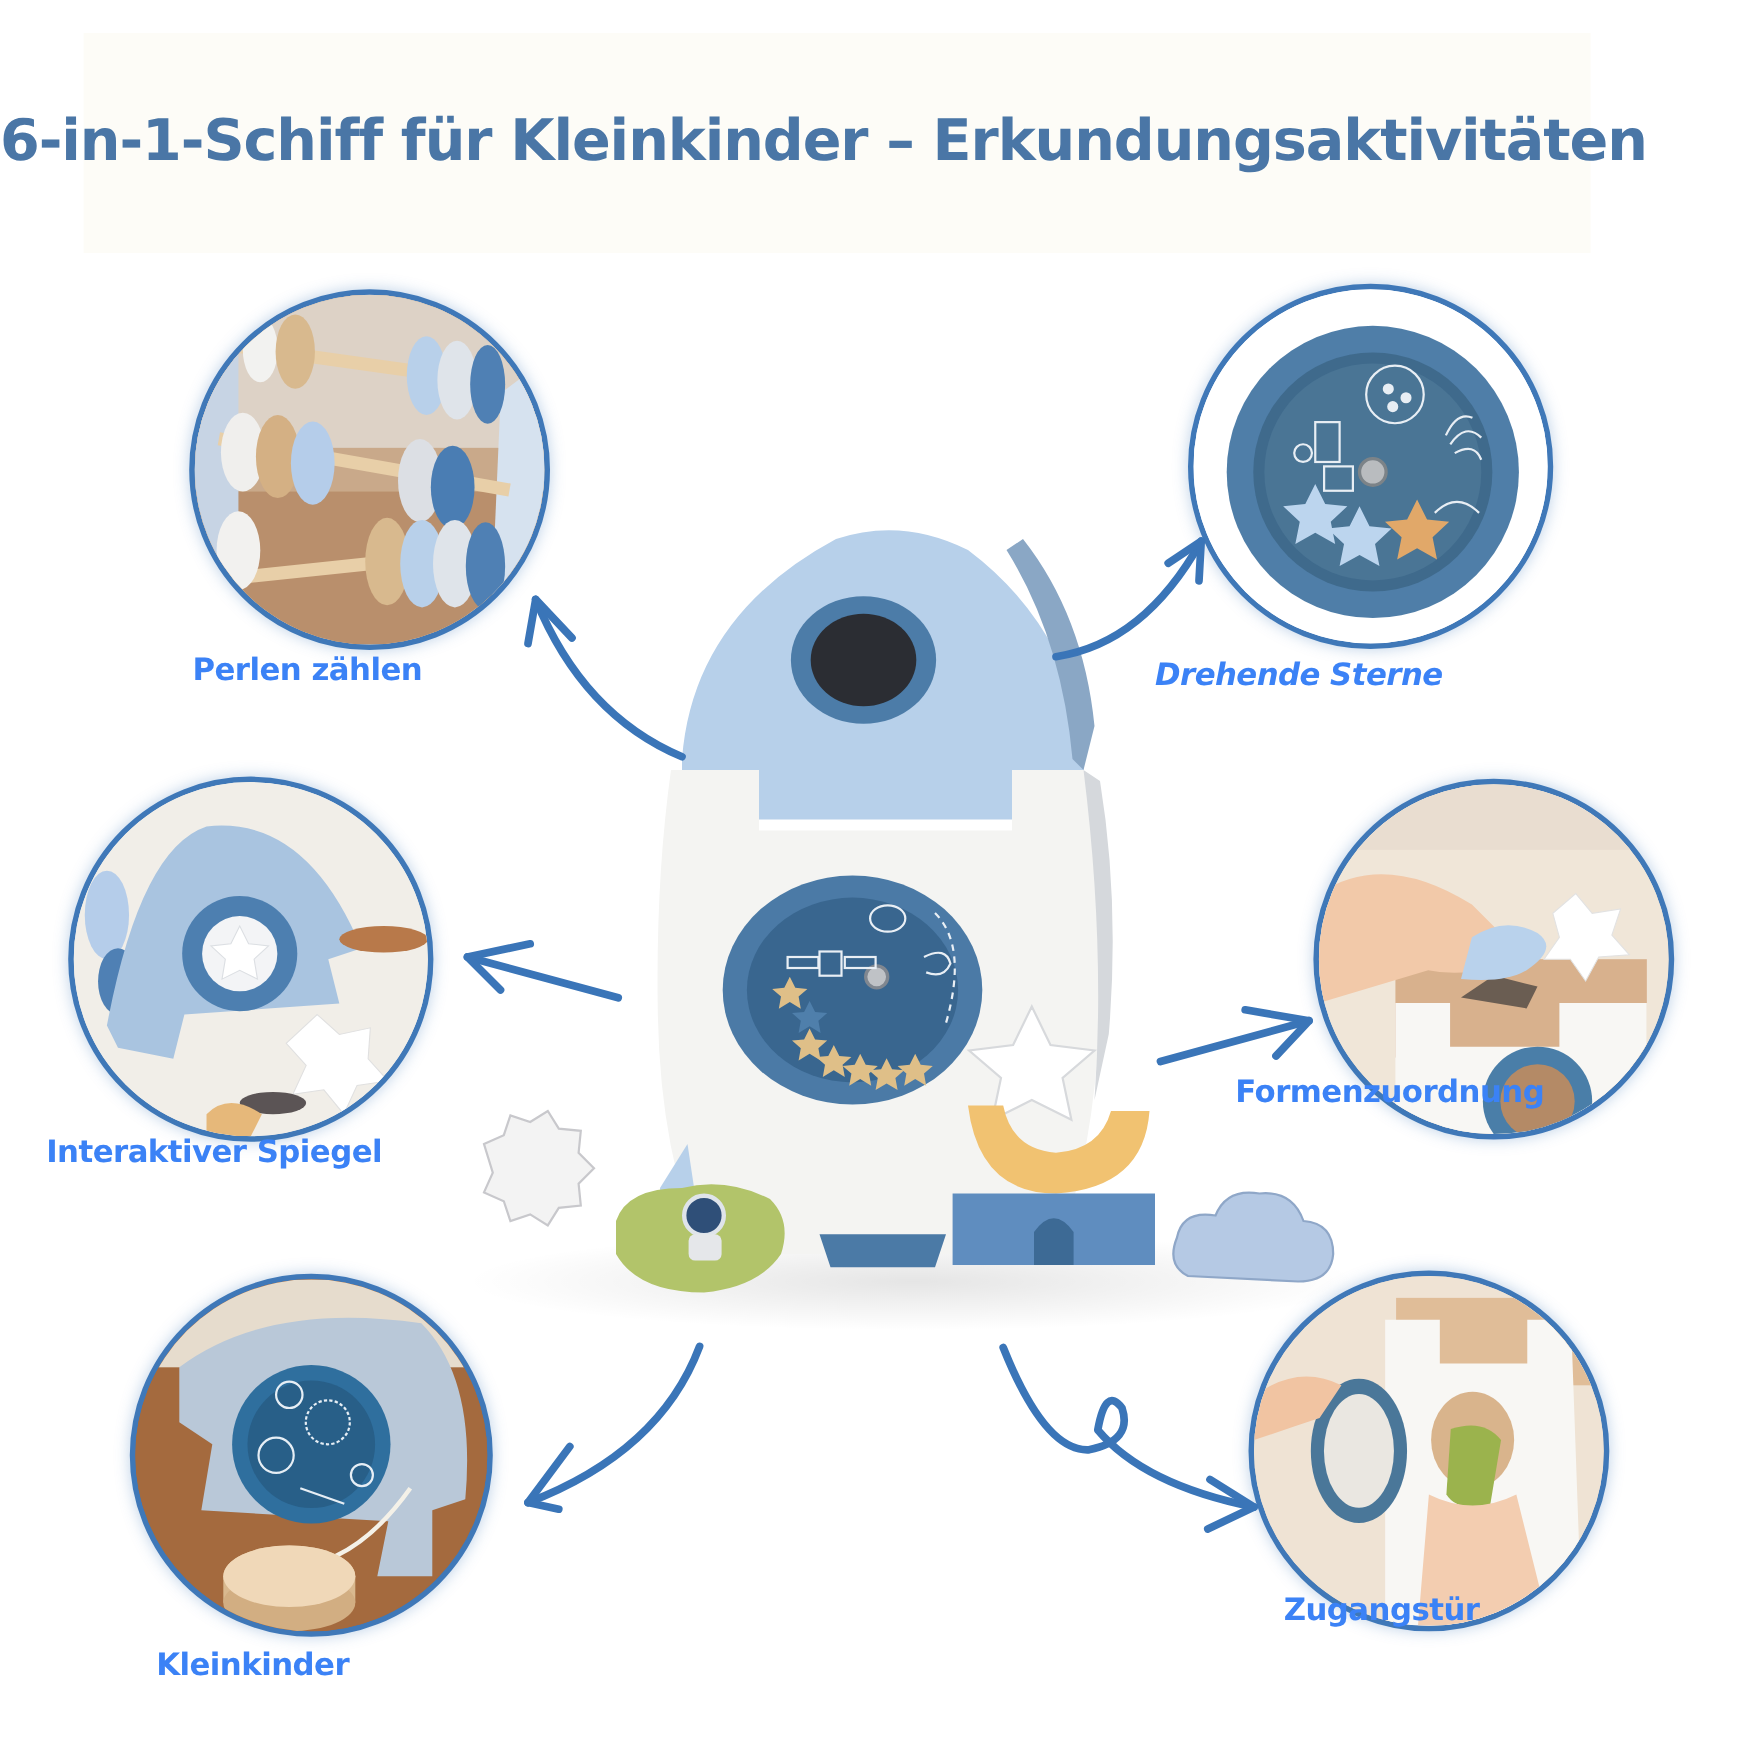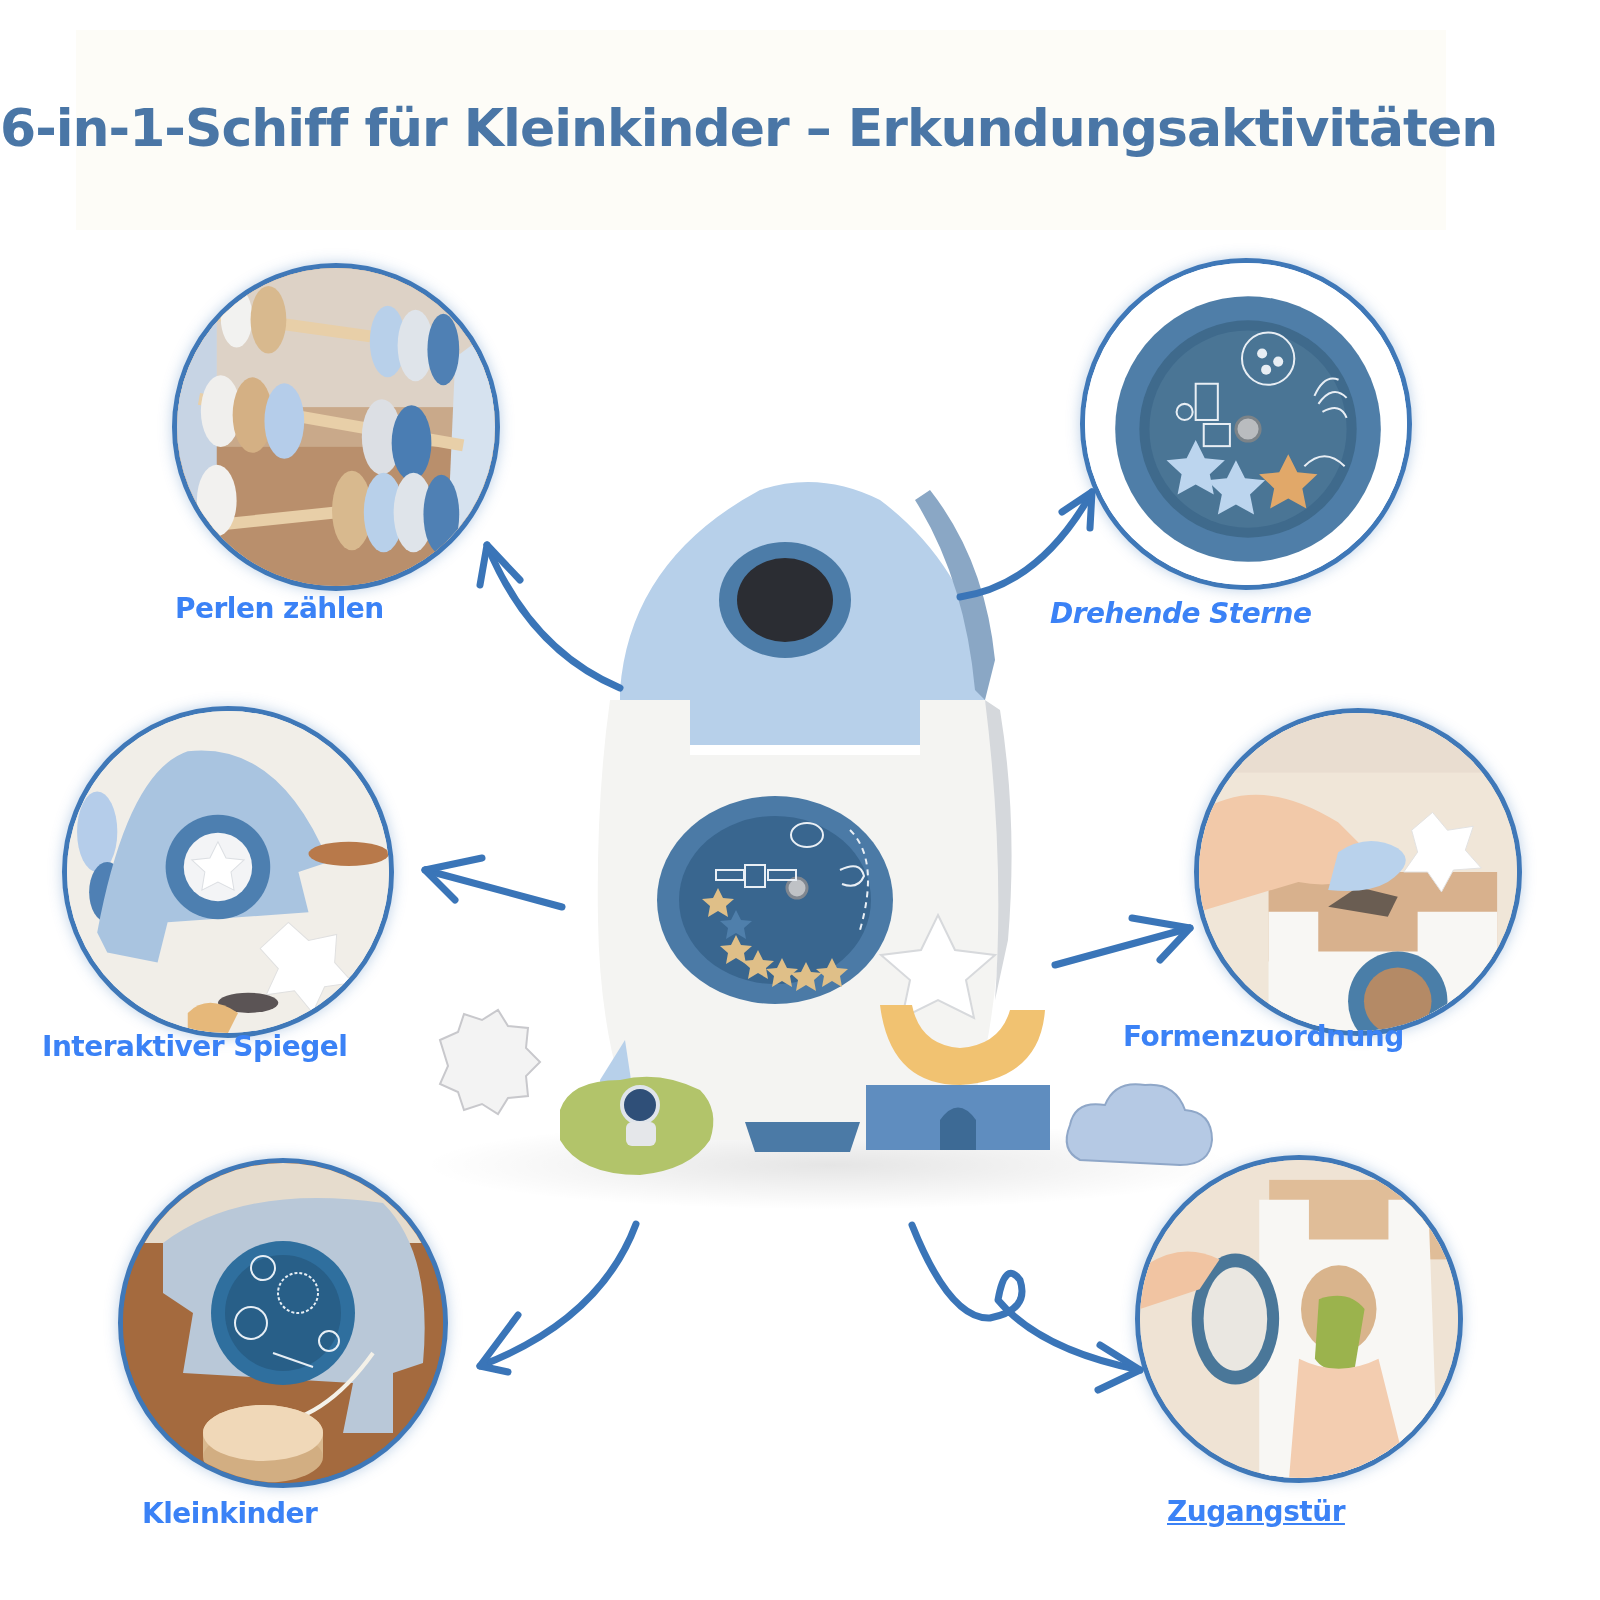--- a/index.html
+++ b/index.html
@@ -102,21 +102,21 @@
     <rect x="70" y="160" width="230" height="90" fill="#d8b18d"></rect>
     <path d="M70 200 L120 200 L120 240 L220 240 L220 200 L300 200 L300 320 L70 320 Z" fill="#f8f7f4"></path>
     <circle cx="200" cy="290" r="50" fill="#4a7ea8"></circle>
     <circle cx="200" cy="290" r="34" fill="#b48a66"></circle>
     <path d="M130 195 l30 -20 l40 10 l-10 20 Z" fill="#6a5d52"></path>
     <path d="M0 100 Q60 60 140 110 L180 150 Q150 180 100 170 L0 200 Z" fill="#f2c9a9"></path>
     <path d="M140 140 q30 -20 60 -4 q20 14 -10 34 q-20 12 -60 8 Z" fill="#b9d2ec"></path>
     <polygon points="235,100 250,118 276,114 268,138 284,156 256,158 244,180 230,160 206,160 220,140 214,118" fill="#ffffff" stroke="#e2e2e2"></polygon>
   </svg>
 </div>
-<div class="label" style="left:1123px;top:1020px;">Formenzuordnung</div>
+<div class="label" style="left:1123px;top:976px;">Formenzuordnung</div>
 
 <div class="circle" style="left:118px;top:1158px;width:320px;height:320px;background:#a86a3c;">
   <svg viewBox="0 0 320 320">
     <rect width="320" height="320" fill="#a46a3e"></rect>
     <rect width="320" height="80" fill="#e6dccd"></rect>
     <path d="M40 80 Q120 20 260 40 Q310 90 300 200 L270 210 L270 270 L220 270 L230 220 L60 210 L70 150 L40 130 Z" fill="#b9c8d8"></path>
     <circle cx="160" cy="150" r="72" fill="#2f6f9e"></circle>
     <circle cx="160" cy="150" r="58" fill="#285f88"></circle>
     <circle cx="140" cy="105" r="12" fill="none" stroke="#e6eef5" stroke-width="2"></circle>
     <circle cx="175" cy="130" r="20" fill="none" stroke="#e6eef5" stroke-width="2" stroke-dasharray="3 2"></circle>
@@ -139,21 +139,21 @@
     <rect x="130" y="20" width="190" height="80" fill="#e0bd98"></rect>
     <path d="M120 40 L170 40 L170 80 L250 80 L250 40 L290 40 L300 320 L120 320 Z" fill="#f8f7f4"></path>
     <ellipse cx="200" cy="150" rx="38" ry="44" fill="#d9b48c"></ellipse>
     <ellipse cx="96" cy="160" rx="44" ry="66" fill="#4a7799"></ellipse>
     <ellipse cx="96" cy="160" rx="32" ry="52" fill="#eae7e1"></ellipse>
     <path d="M180 140 q30 -10 46 10 l-10 60 q-30 6 -40 -10 Z" fill="#9bb34d"></path>
     <path d="M0 110 Q40 80 80 100 L60 130 Q30 140 0 150 Z" fill="#f1c4a2"></path>
     <path d="M160 200 Q200 220 240 200 L270 320 L150 320 Z" fill="#f3cdb0"></path>
   </svg>
 </div>
-<div class="label" style="left:1167px;top:1495px;text-decoration:underline;">Zugangstür</div>
+<div class="label" style="left:1167px;top:1447px;">Zugangstür</div>
 
 <div class="shadow"></div>
 <svg class="product" viewBox="400 470 860 720">
 
   <path d="M620 690 Q630 560 760 490 Q820 470 880 500 Q960 560 985 660 L985 700 L920 700 L920 745 L690 745 L690 700 L620 700 Z" fill="#b7d0ea"></path>
   <path d="M930 490 Q985 560 995 660 L985 700 L975 690 Q965 580 915 500 Z" fill="#8aa7c5"></path>
 
   <ellipse cx="785" cy="600" rx="66" ry="58" fill="#4c7ca8"></ellipse>
   <ellipse cx="785" cy="600" rx="48" ry="42" fill="#2b2d33"></ellipse>
 

